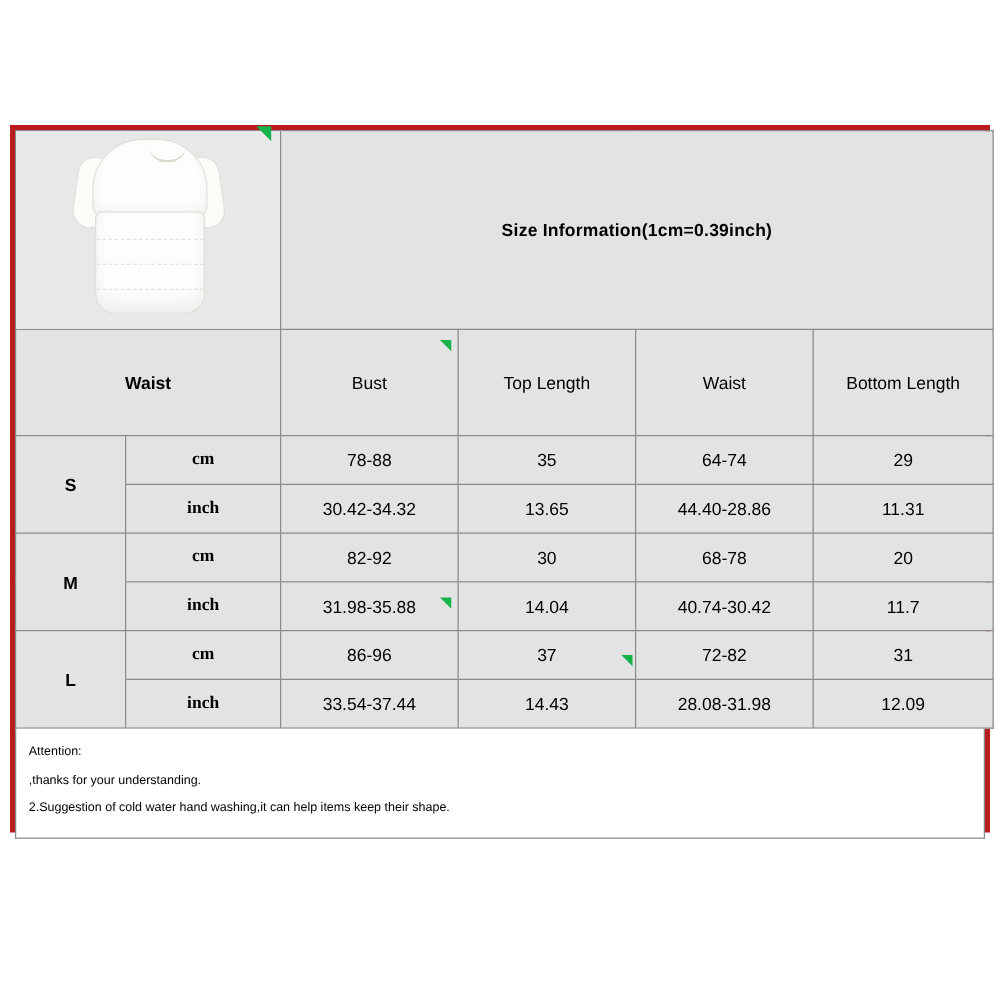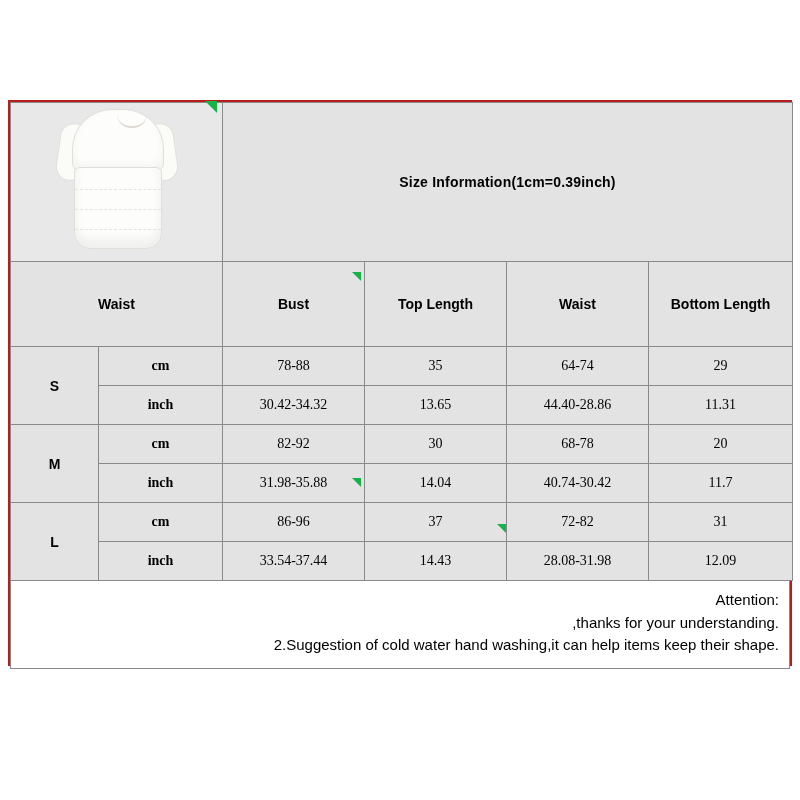--- a/index.html
+++ b/index.html
@@ -19,21 +19,21 @@
     width: 800px;
     height: 800px;
     background: #ffffff;
   }
   .chart {
     position: absolute;
     left: 8px;
     top: 100px;
     width: 784px;
     height: 566px;
-    border: 2px solid #b91c1c;
+    border: 4px solid #b91c1c;
     box-sizing: border-box;
     background: #ffffff;
   }
   table.size-table {
     width: 100%;
     border-collapse: collapse;
     table-layout: fixed;
   }
   table.size-table td {
     border: 1px solid #8a8a8a;
@@ -128,54 +128,52 @@
     text-align: center;
     letter-spacing: 0.2px;
   }
   .hdr-size {
     font-size: 28px;
     font-weight: bold;
     background: #e3e3e3;
   }
   .hdr-col {
     font-size: 15px;
-    font-weight: bold;
+    font-weight: normal;
     background: #e3e3e3;
     height: 82px;
   }
   .size-letter {
     font-size: 16px;
     font-weight: bold;
     background: #d2d2d2;
   }
   .unit-cell {
     font-size: 15px;
     font-weight: bold;
     background: #e3e3e3;
     font-family: Liberation Serif, serif;
   }
   .val-cell {
     font-size: 15px;
     background: #e3e3e3;
     height: 36px;
-    font-family: Liberation Serif, serif;
   }
   .attention {
     border: 1px solid #8a8a8a;
     border-top: none;
     background: #ffffff;
     padding: 8px 10px 12px 10px;
     box-sizing: border-box;
   }
   .attention .ln {
-    font-size: 15px;
+    font-size: 10px;
     line-height: 22px;
     color: #000;
     white-space: pre-wrap;
-    text-align: right;
   }
   .attn-head { margin-bottom: 1px; }
   .green-tri {
     position: absolute;
     width: 0;
     height: 0;
     border-style: solid;
     border-width: 0 12px 12px 0;
     border-color: transparent #17b24a transparent transparent;
   }

